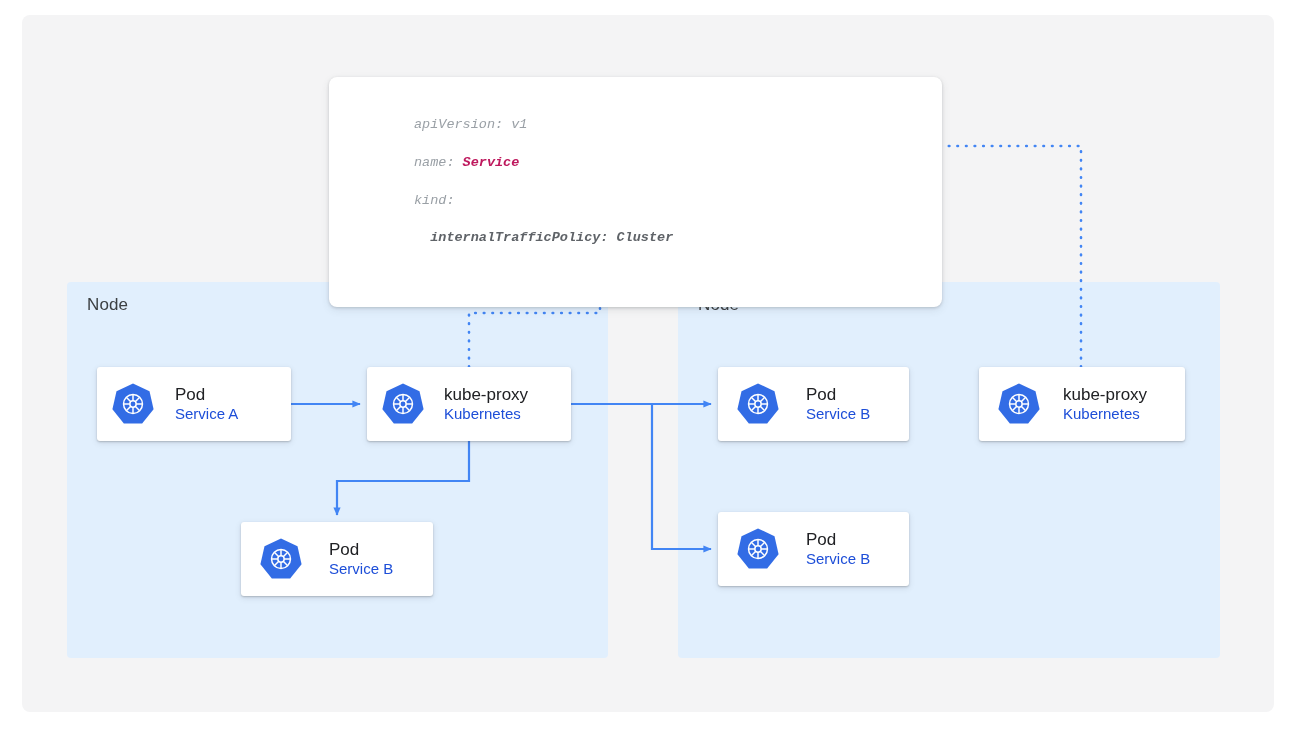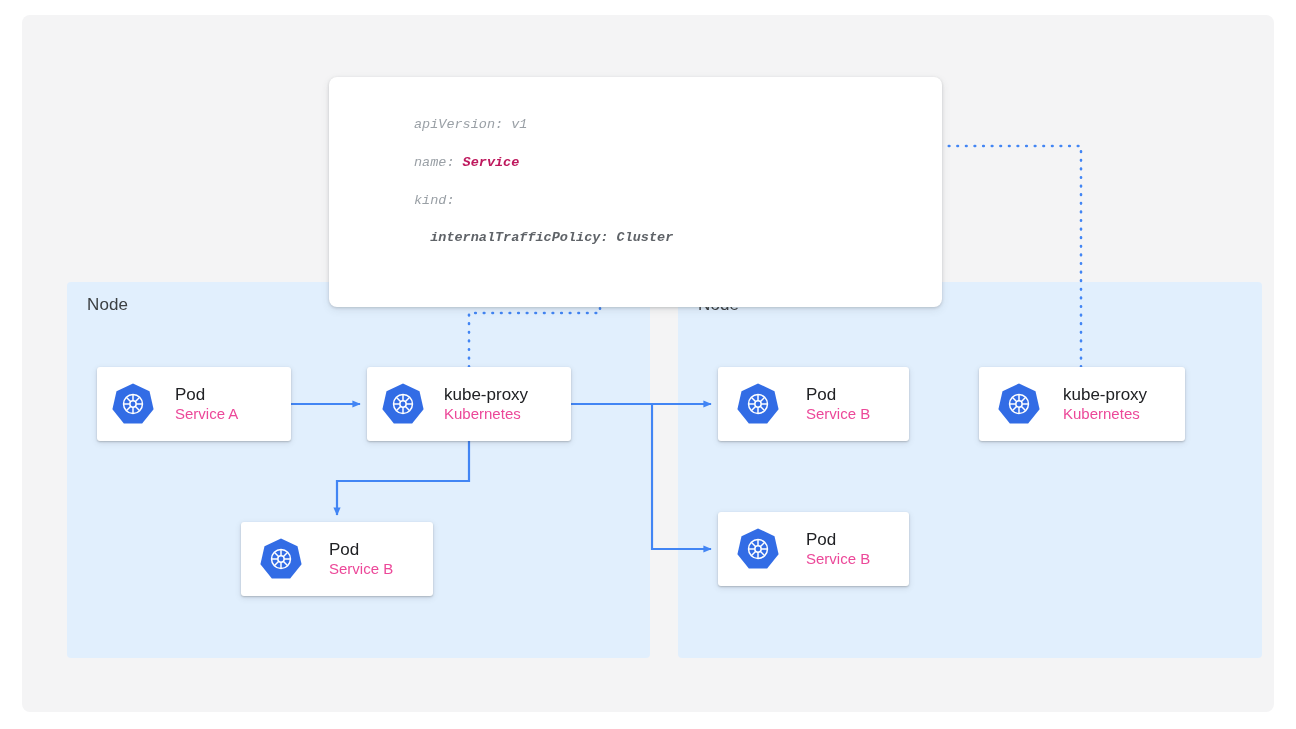--- a/index.html
+++ b/index.html
@@ -39,21 +39,20 @@
     width: 1296px;
     height: 729px;
     pointer-events: none;
   }
 
   
   .node-panel {
     position: absolute;
     background: #e1effd;
     border-radius: 4px;
-    padding-left: 42px;
   }
   #node-left  { left: 67px;  top: 282px; width: 541px; height: 376px; }
   #node-right { left: 678px; top: 282px; width: 542px; height: 376px; }
 
   .node-label {
     position: absolute;
     left: 20px;
     top: 13px;
     font-size: 17px;
     color: #3c4043;
@@ -109,21 +108,21 @@
     justify-content: flex-end;
     line-height: 1.25;
   }
   .card-title {
     font-size: 17px;
     color: #202124;
     white-space: nowrap;
   }
   .card-sub {
     font-size: 15px;
-    color: #ec4899;
+    color: #1d4ed8;
     white-space: nowrap;
     margin-top: 0;
   }
 
   
   #card-pod-a     { left: 97px;  top: 367px; width: 194px; height: 74px; padding-left: 14px; }
   #card-pod-a .card-text     { margin-left: 20px; }
   #card-kube-left { left: 367px; top: 367px; width: 204px; height: 74px; padding-left: 14px; }
   #card-kube-left .card-text { margin-left: 19px; }
   #card-pod-b1    { left: 241px; top: 522px; width: 192px; height: 74px; padding-left: 18px; }

